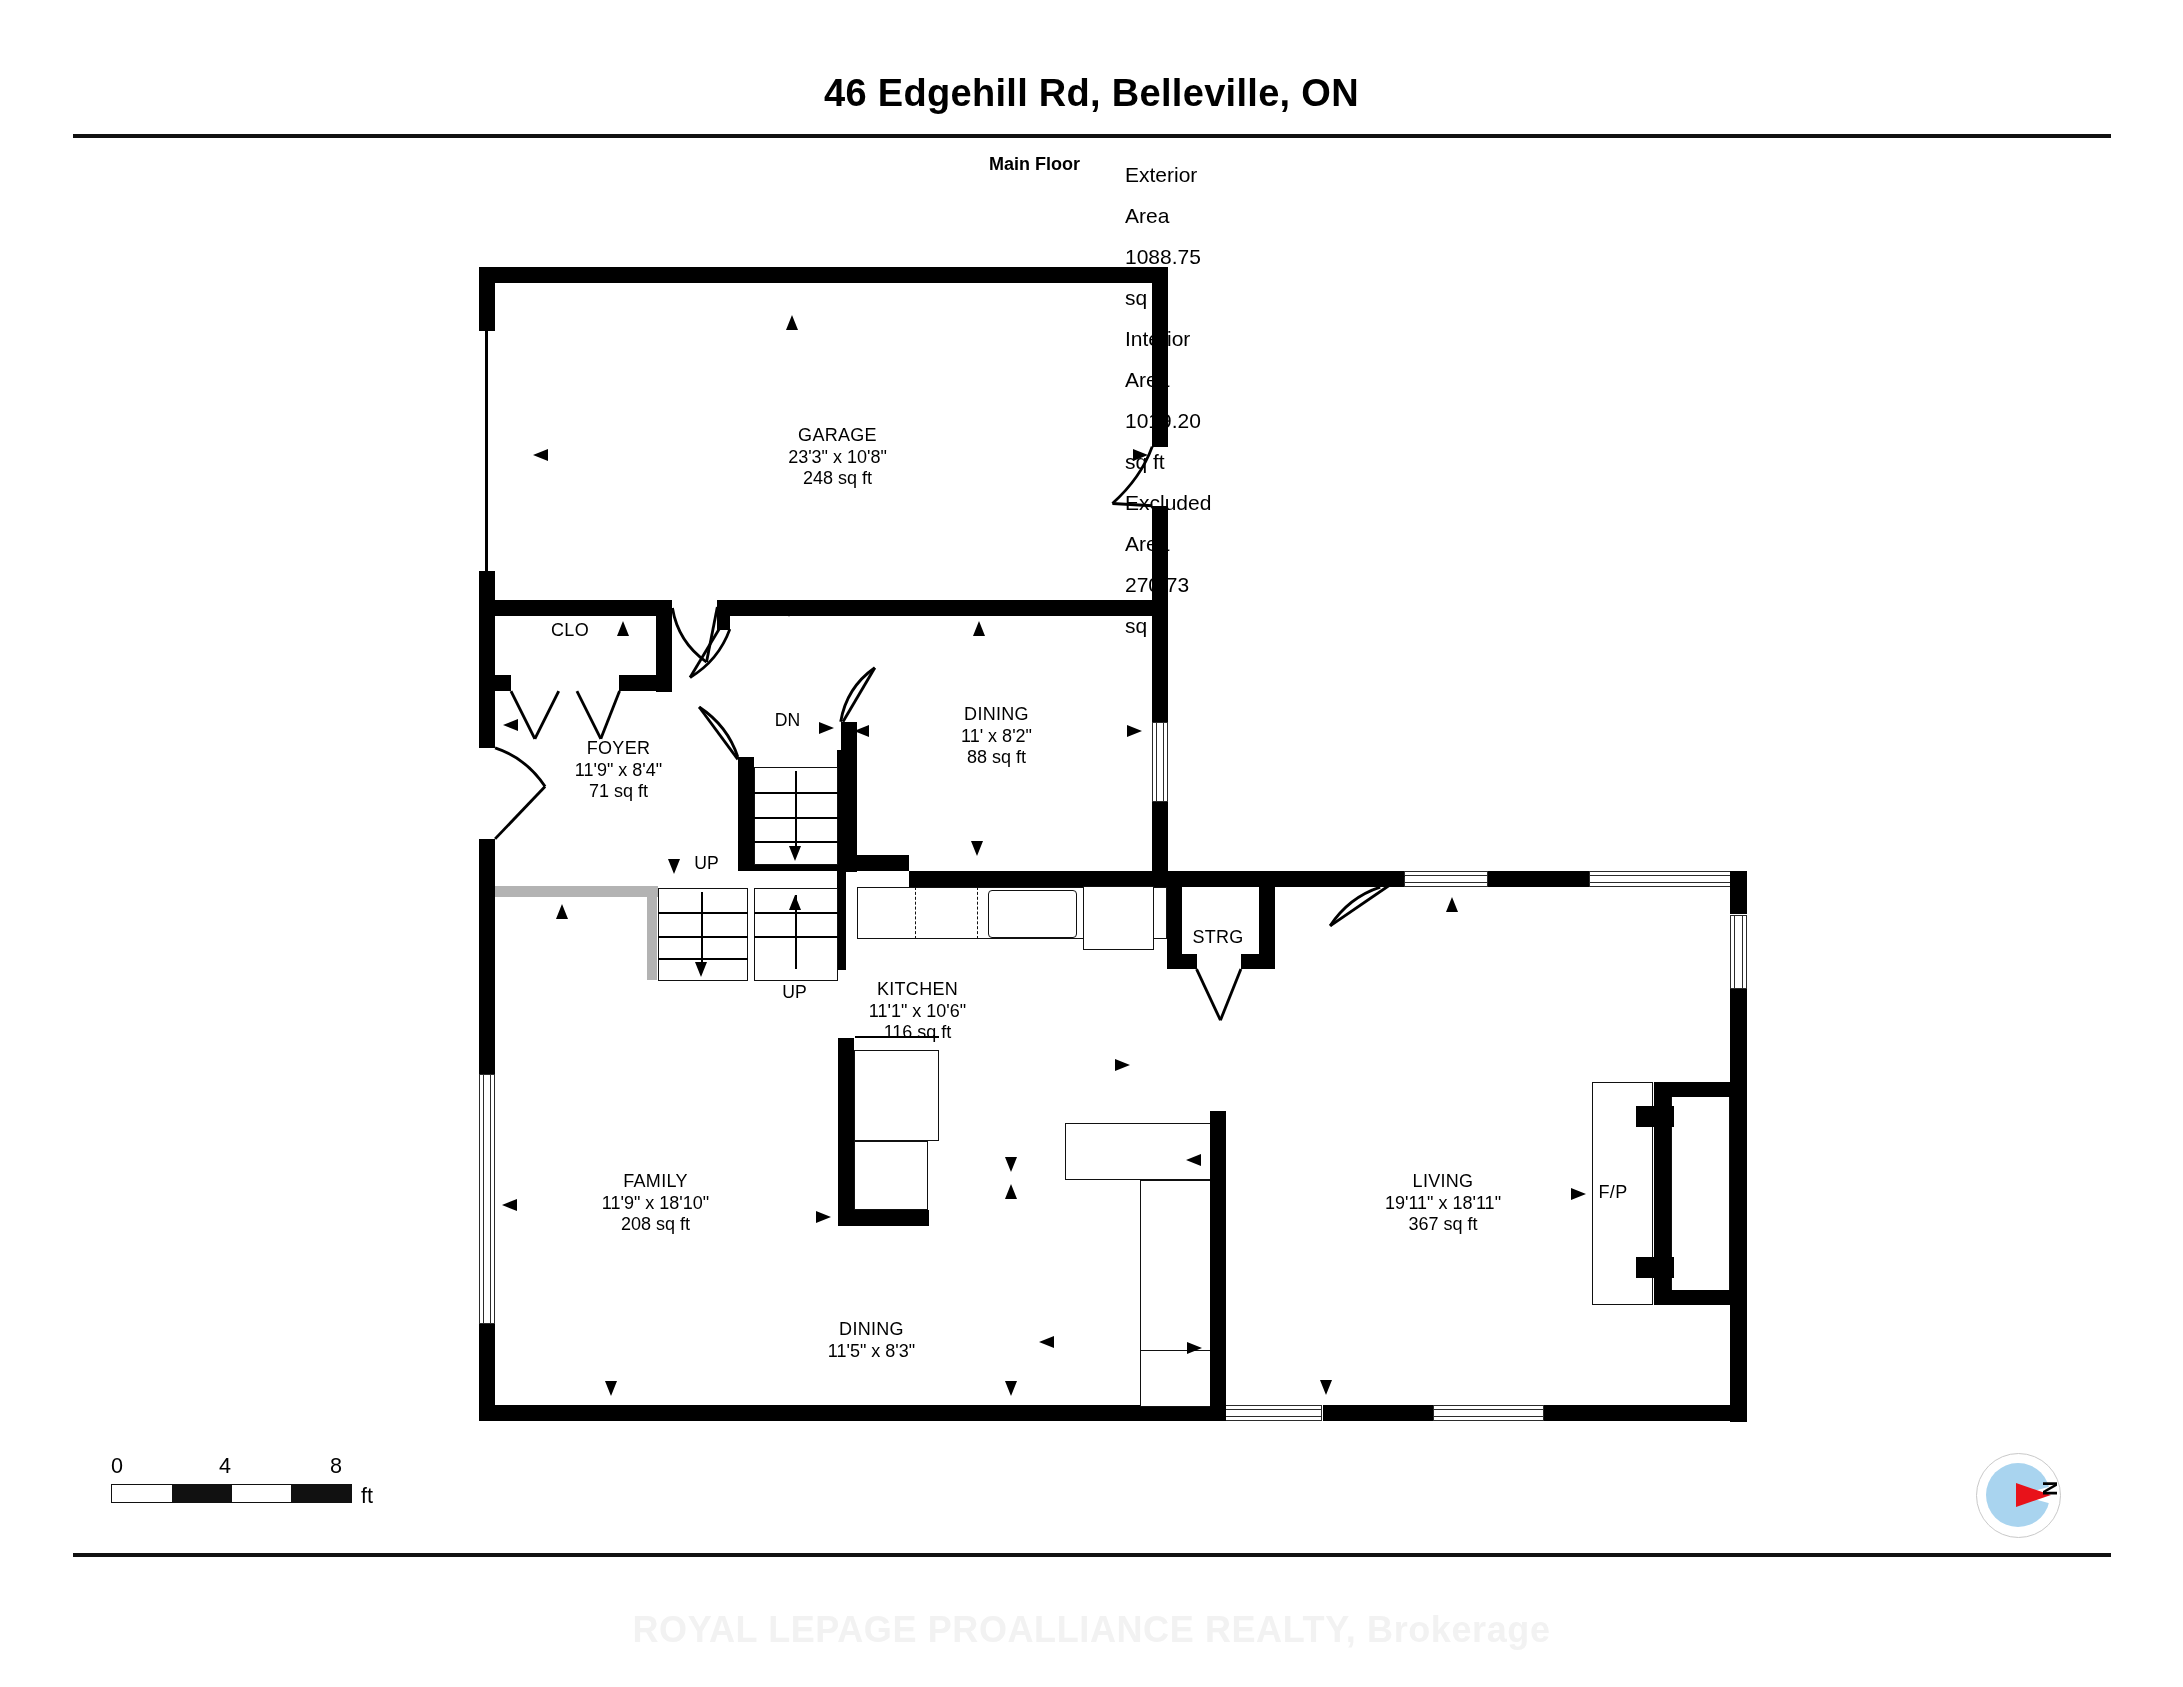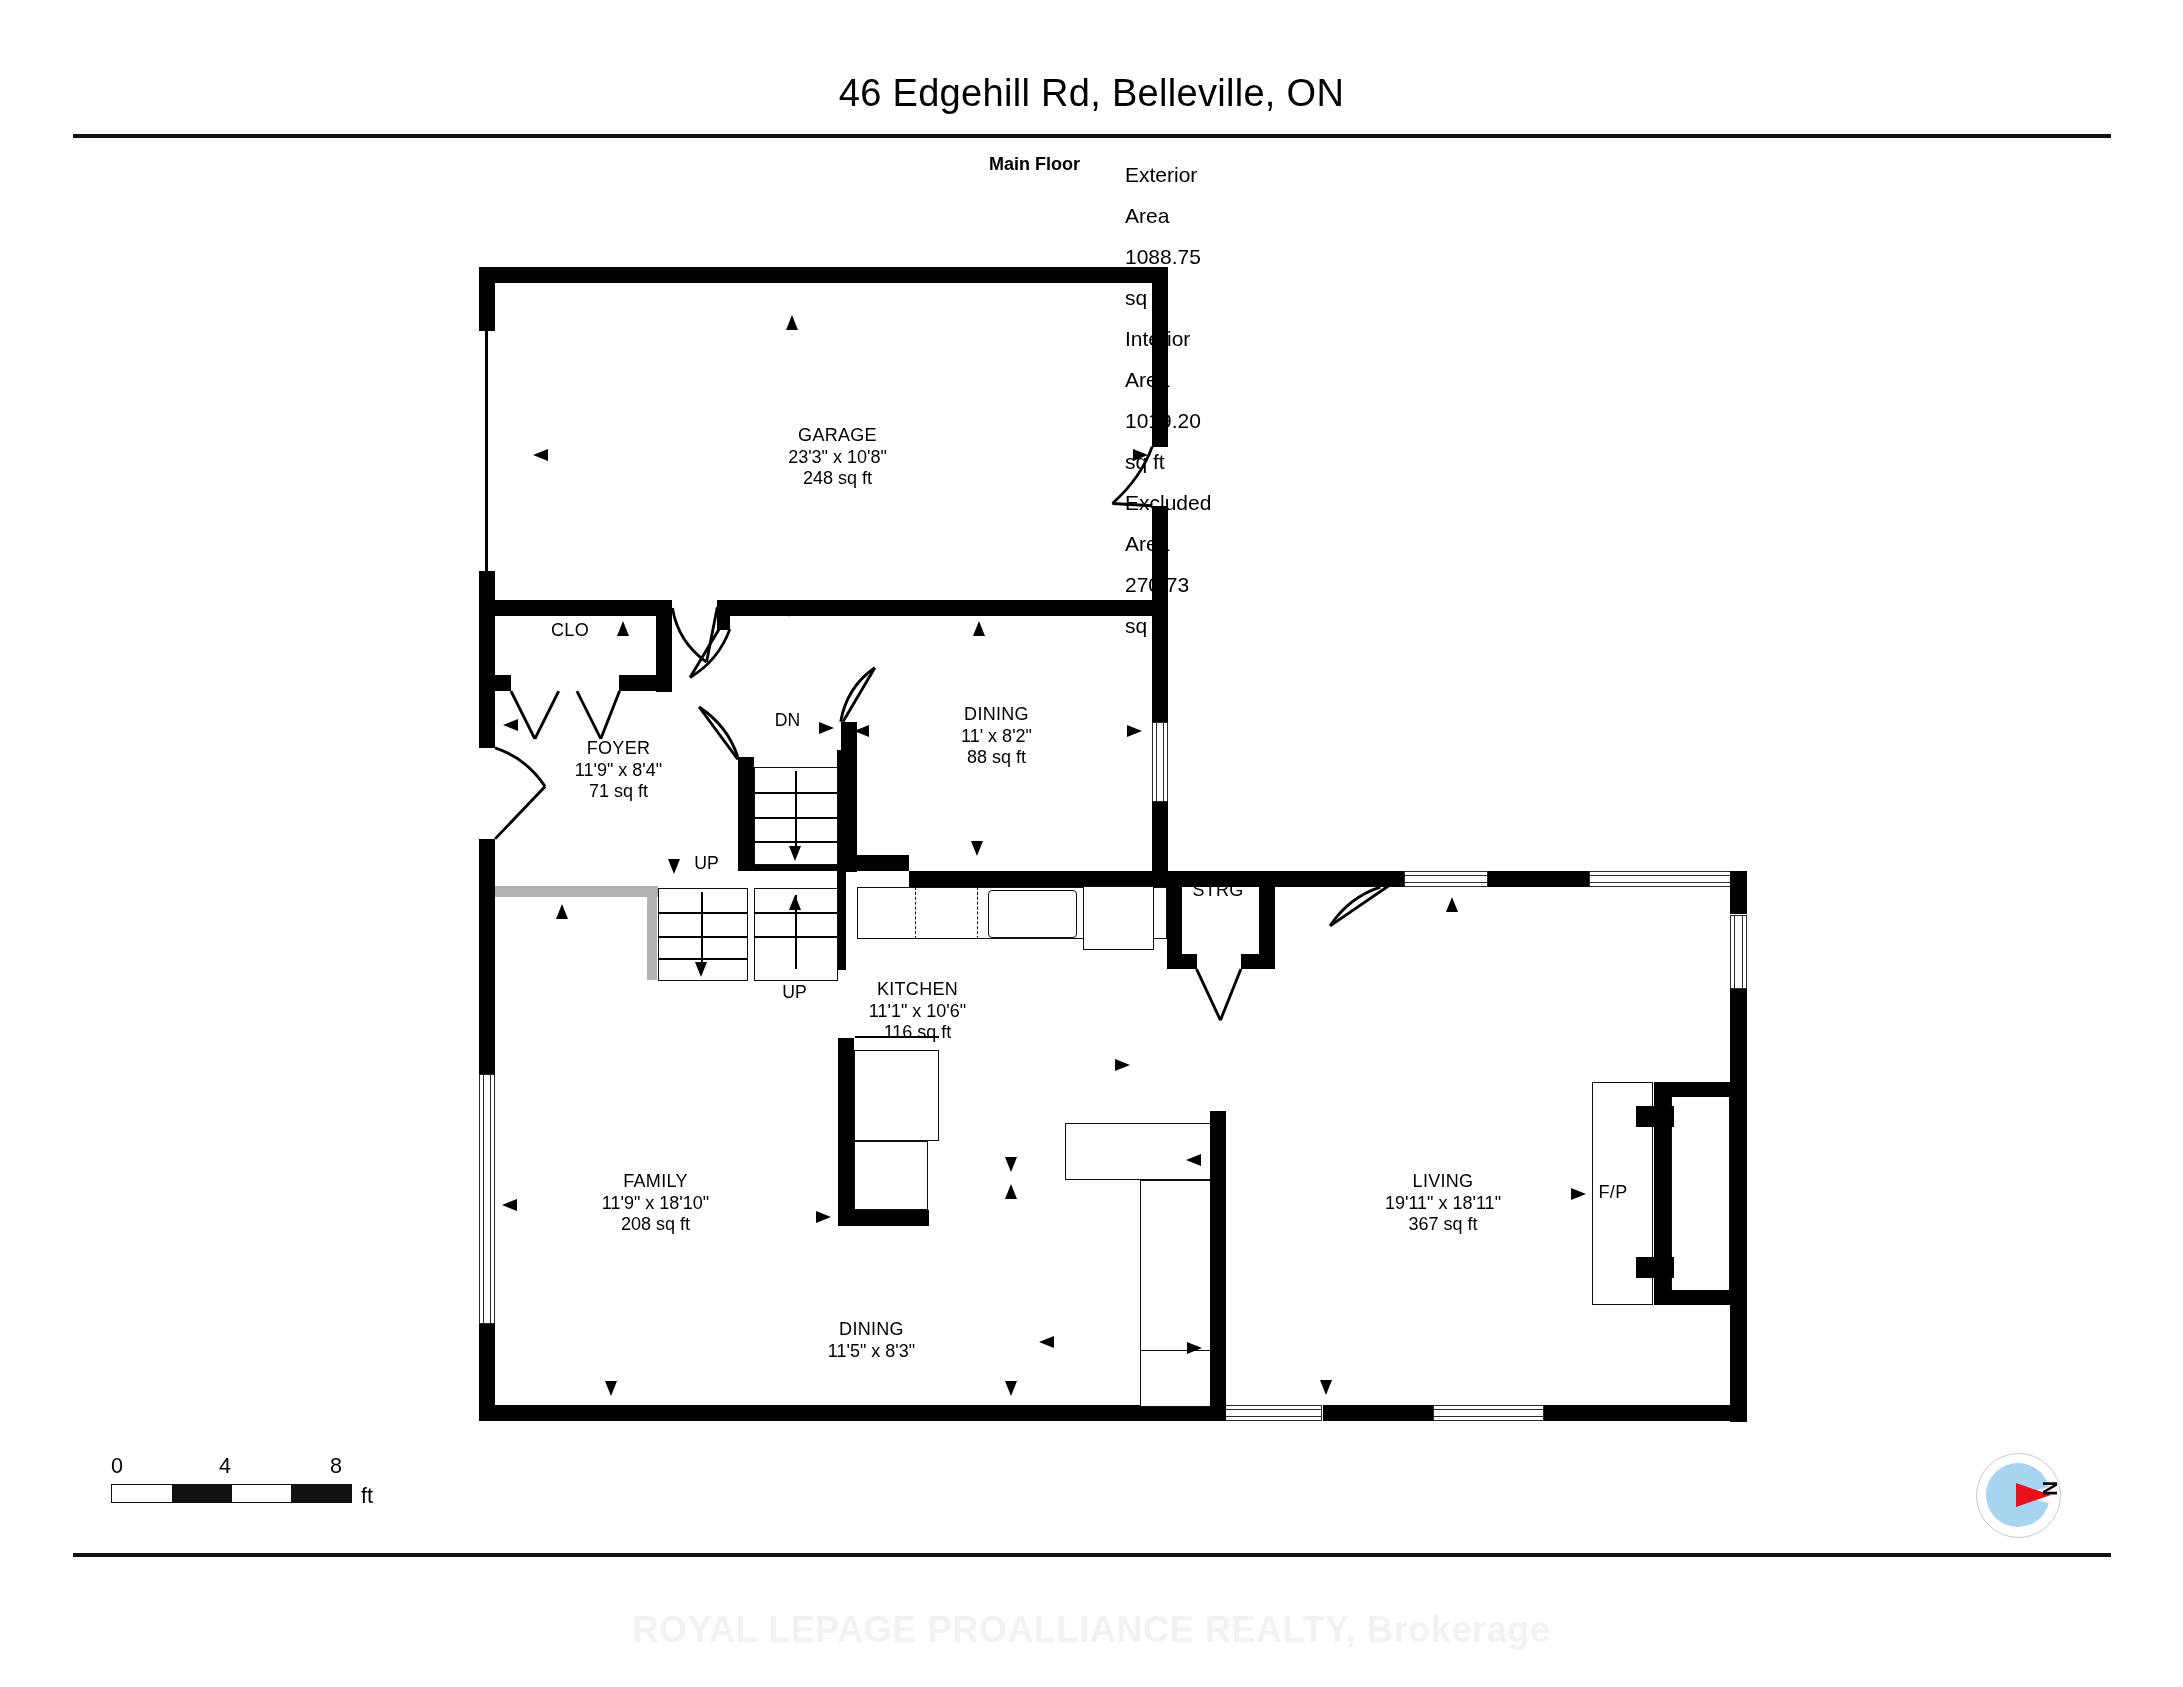--- a/index.html
+++ b/index.html
@@ -1,20 +1,20 @@
 <!DOCTYPE html>
 <html style="font-size:9px"><head>
 <meta charset="utf-8">
 <style>
   html,body{margin:0;padding:0;background:#fff;}
   body{width:2183px;height:1687px;font-family:"Liberation Sans",sans-serif;color:#000;position:relative;overflow:hidden;}
   #sheet{position:absolute;left:0;top:0;width:2183px;height:1687px;background:#fff;}
 
   
-  .title{position:absolute;left:0;top:72px;width:2183px;text-align:center;font-size:38px;font-weight:normal;letter-spacing:0.3px;}
+  .title{position:absolute;left:0;top:72px;width:2183px;text-align:center;font-size:38px;font-weight:bold;letter-spacing:0.3px;}
   .rule-top{position:absolute;left:73px;top:134px;width:2038px;height:4px;background:#111;}
   .rule-bottom{position:absolute;left:73px;top:1553px;width:2038px;height:4px;background:#111;}
 
   .areablock{position:absolute;left:989px;top:154px;font-size:21px;line-height:41px;}
   .areablock .lbl{position:absolute;left:0;top:0;font-weight:bold;width:131px;text-align:left;}
   .areablock .vals{position:absolute;left:136px;top:0;}
 
   
   .prepared{position:absolute;left:0;top:1497px;width:2183px;text-align:center;font-size:21px;}
   .disclaimer{position:absolute;left:0;top:1578px;width:2183px;text-align:center;font-size:19.3px;}
@@ -264,21 +264,21 @@
       <div>11'9" x 8'4"</div>
       <div>71 sq ft</div>
     </div>
 
     <div class="lbl" style="left:432px;top:437px;width:171px;">
       <div class="nm">DINING</div>
       <div>11' x 8'2"</div>
       <div>88 sq ft</div>
     </div>
 
-    <div class="lbl" style="left:682px;top:613px;width:114px;">
+    <div class="lbl" style="left:682px;top:660px;width:114px;">
       <div class="nm">STRG</div>
     </div>
 
     <div class="lbl" style="left:353px;top:712px;width:171px;">
       <div class="nm">KITCHEN</div>
       <div>11'1" x 10'6"</div>
       <div>116 sq ft</div>
     </div>
 
     <div class="lbl" style="left:91px;top:904px;width:171px;">

